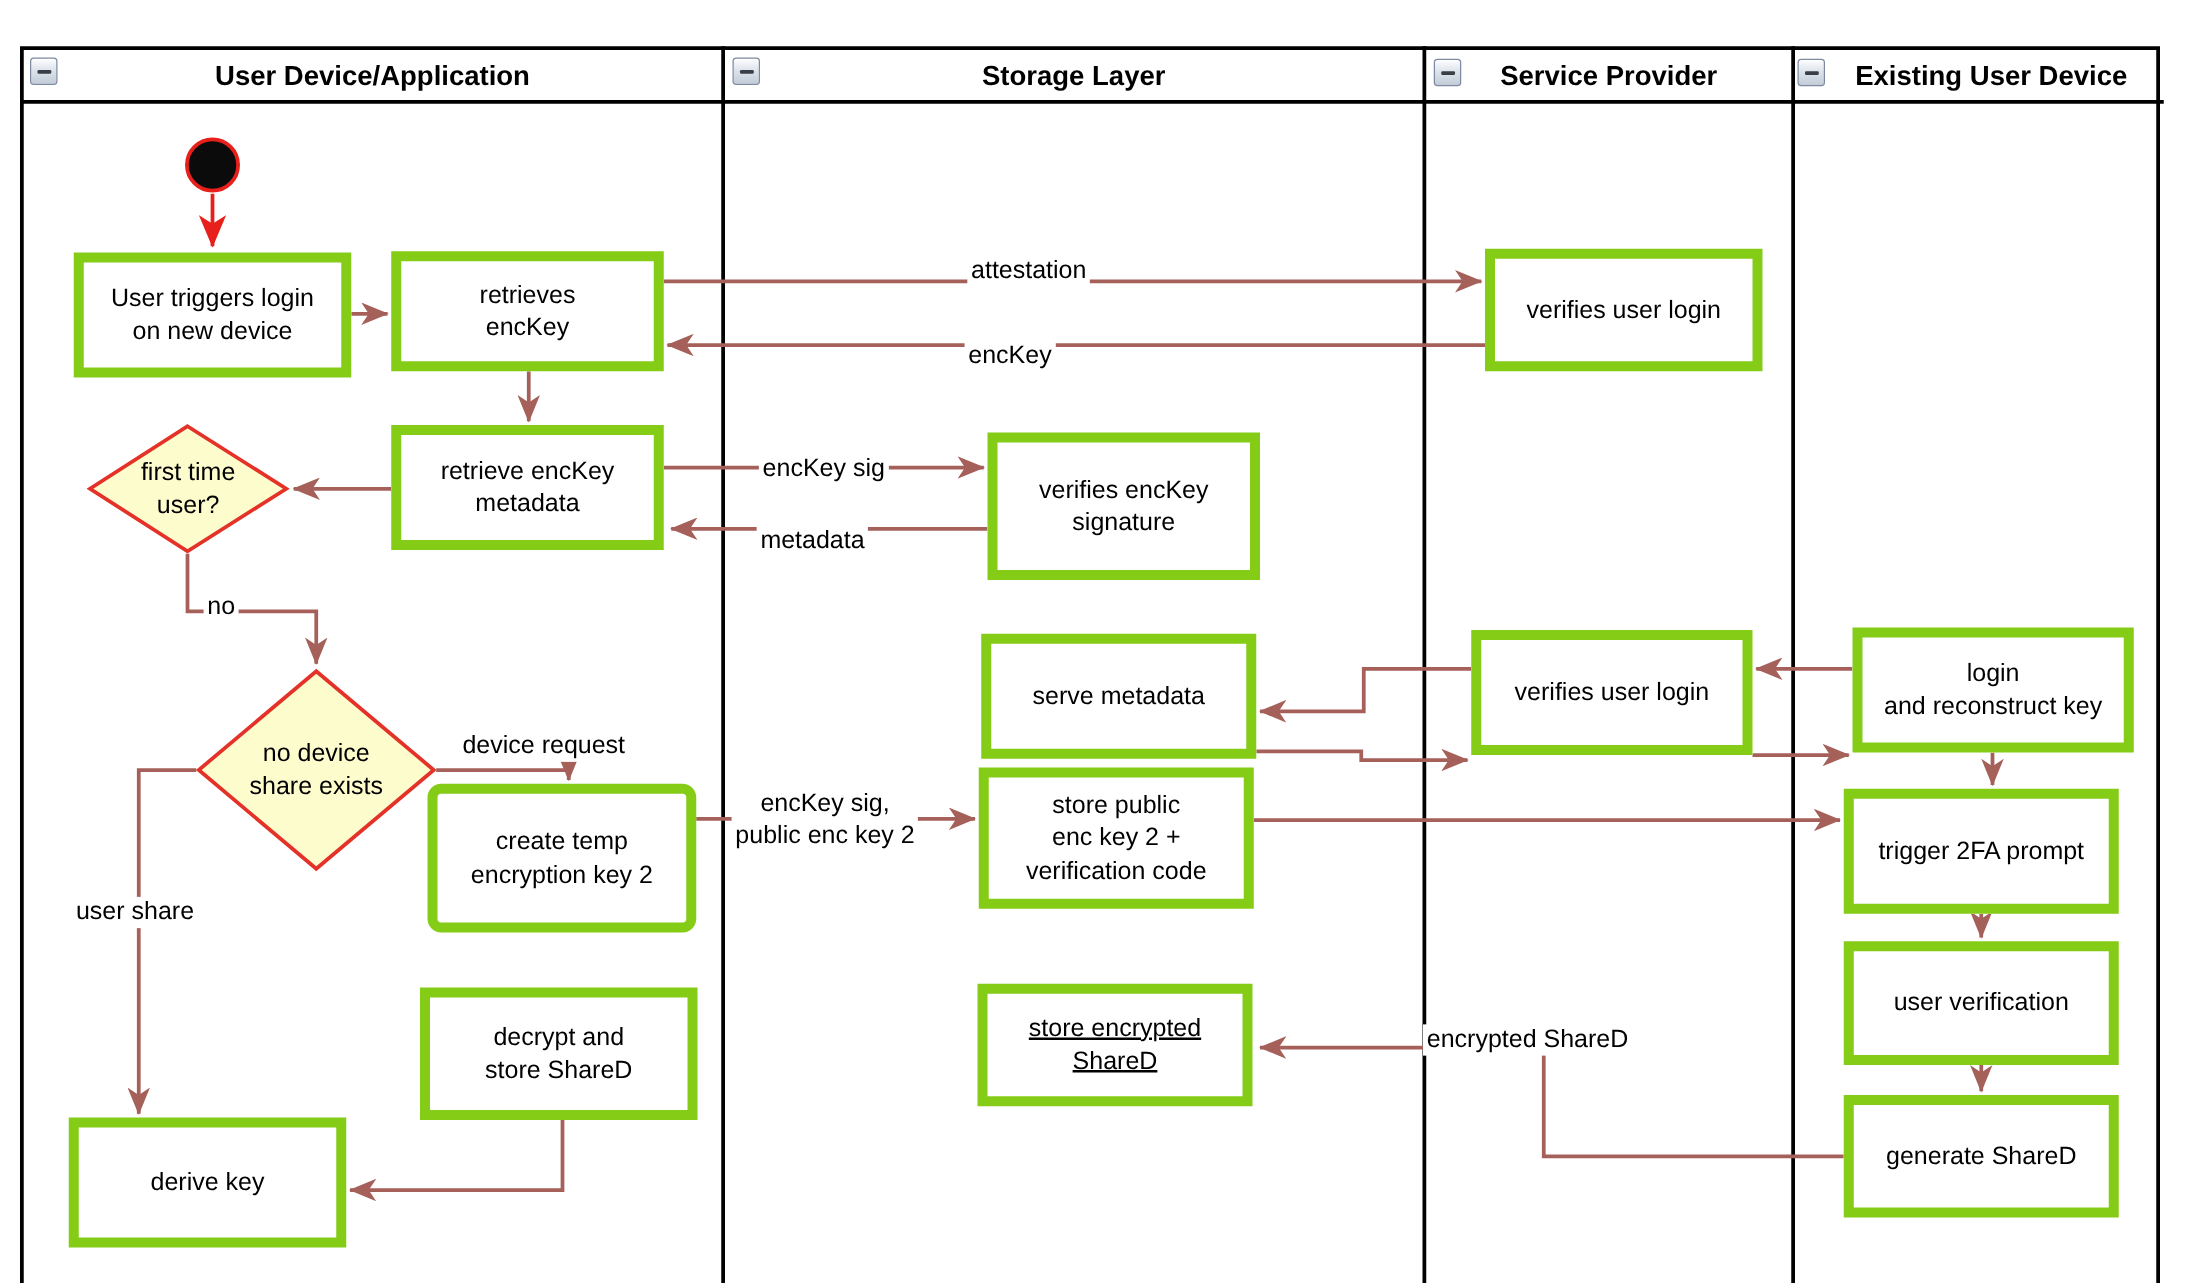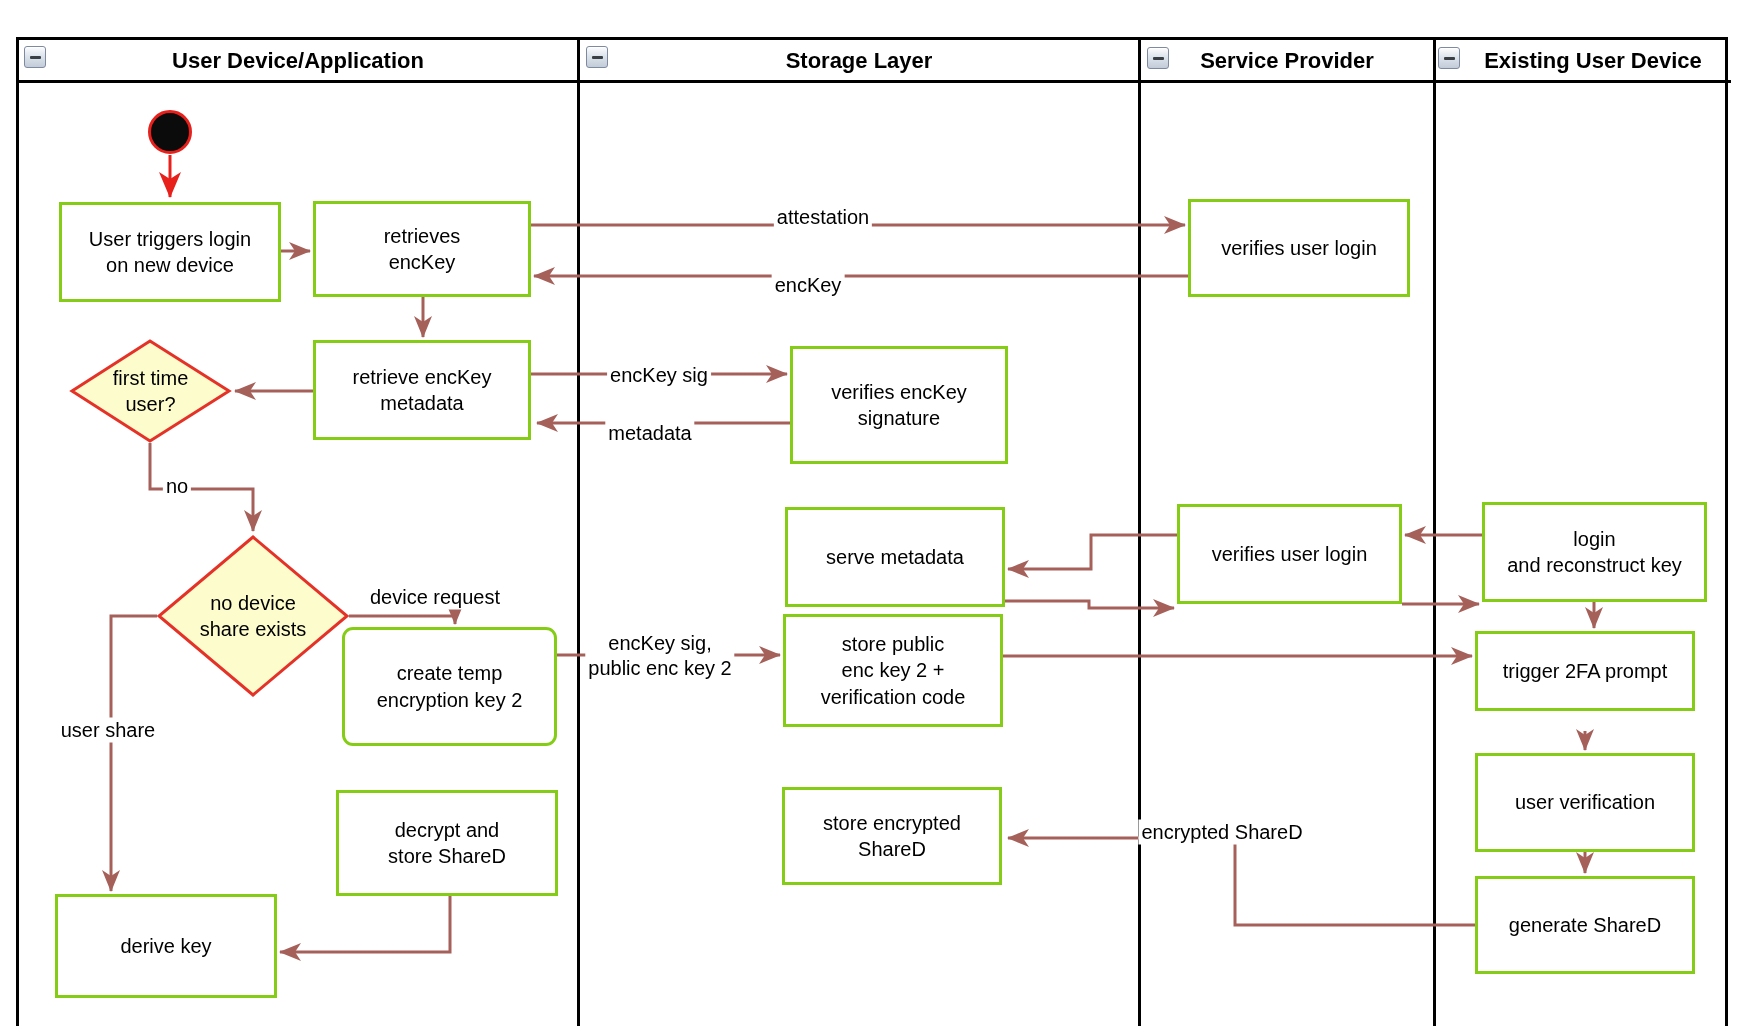--- a/index.html
+++ b/index.html
@@ -8,21 +8,21 @@
   .frame{position:absolute;left:16px;top:13px;width:1712px;height:994px;
          border:3px solid #000;box-sizing:border-box;background:#fff;}
   .vline{position:absolute;top:13px;height:994px;width:3px;background:#000;}
   .hline{position:absolute;left:16px;top:56px;width:1715px;height:3px;background:#000;}
   .lane-title{position:absolute;top:22px;height:30px;display:flex;align-items:center;
               justify-content:center;font-weight:bold;font-size:22px;color:#000;white-space:nowrap;}
   .collapse-btn{position:absolute;width:20px;height:20px;border:1px solid #7e8aa0;border-radius:3px;
                 background:linear-gradient(180deg,#fdfdfe 0%,#dde4ec 45%,#c2ccd8 100%);
                 box-shadow:inset 0 1px 0 #fff;display:flex;align-items:center;justify-content:center;}
   .collapse-btn::after{content:"";width:11px;height:3px;background:#3a3f46;border-radius:1px;}
-  .node{position:absolute;background:#fff;border:3px solid #84cc16;box-sizing:border-box;
+  .node{position:absolute;background:#fff;border:8px solid #84cc16;box-sizing:border-box;
         display:flex;align-items:center;justify-content:center;text-align:center;
         font-size:20px;line-height:1.32;color:#000;white-space:pre-line;z-index:4;}
   .decision{position:absolute;z-index:4;}
   .decision svg{position:absolute;left:0;top:0;}
   .dlabel{position:absolute;left:0;top:0;width:100%;height:100%;display:flex;align-items:center;
           justify-content:center;text-align:center;font-size:20px;line-height:1.3;
           color:#000;white-space:pre-line;}
   .edges{position:absolute;left:0;top:0;z-index:3;}
   .elabel{position:absolute;transform:translate(-50%,-50%);background:#fff;padding:0 3px;
           font-size:20px;line-height:1.25;color:#000;white-space:pre-line;text-align:center;z-index:5;}
@@ -112,29 +112,29 @@
   <div class="node" style="left:55px;top:870px;width:222px;height:104px;">derive key</div>
   <div class="node" style="left:336px;top:766px;width:222px;height:106px;">decrypt and
 store ShareD</div>
 
   <div class="node" style="left:790px;top:322px;width:218px;height:118px;">verifies encKey
 signature</div>
   <div class="node" style="left:785px;top:483px;width:220px;height:100px;">serve metadata</div>
   <div class="node" style="left:783px;top:590px;width:220px;height:113px;">store public
 enc key 2 +
 verification code</div>
-  <div class="node" style="left:782px;top:763px;width:220px;height:98px;">store encrypted
+  <div class="node" style="left:782px;top:763px;width:220px;height:98px;text-decoration:underline;">store encrypted
 ShareD</div>
 
   <div class="node" style="left:1188px;top:175px;width:222px;height:98px;">verifies user login</div>
   <div class="node" style="left:1177px;top:480px;width:225px;height:100px;">verifies user login</div>
 
   <div class="node" style="left:1482px;top:478px;width:225px;height:100px;">login
 and reconstruct key</div>
-  <div class="node" style="left:1475px;top:607px;width:220px;height:80px;">trigger 2FA prompt</div>
+  <div class="node" style="left:1475px;top:607px;width:220px;height:100px;">trigger 2FA prompt</div>
   <div class="node" style="left:1475px;top:729px;width:220px;height:99px;">user verification</div>
   <div class="node" style="left:1475px;top:852px;width:220px;height:98px;">generate ShareD</div>
 
   <div class="elabel" style="left:823px;top:193px;">attestation</div>
   <div class="elabel" style="left:808px;top:261px;">encKey</div>
   <div class="elabel" style="left:659px;top:351px;">encKey sig</div>
   <div class="elabel" style="left:650px;top:409px;">metadata</div>
   <div class="elabel" style="left:177px;top:462px;">no</div>
   <div class="elabel" style="left:435px;top:573px;">device request</div>
   <div class="elabel" style="left:108px;top:706px;">user share</div>

